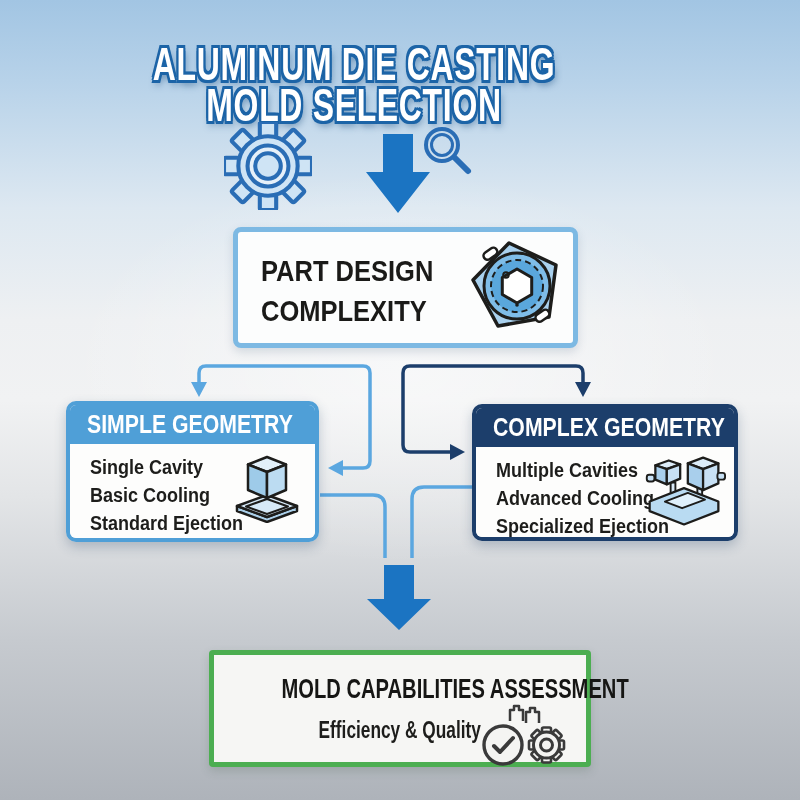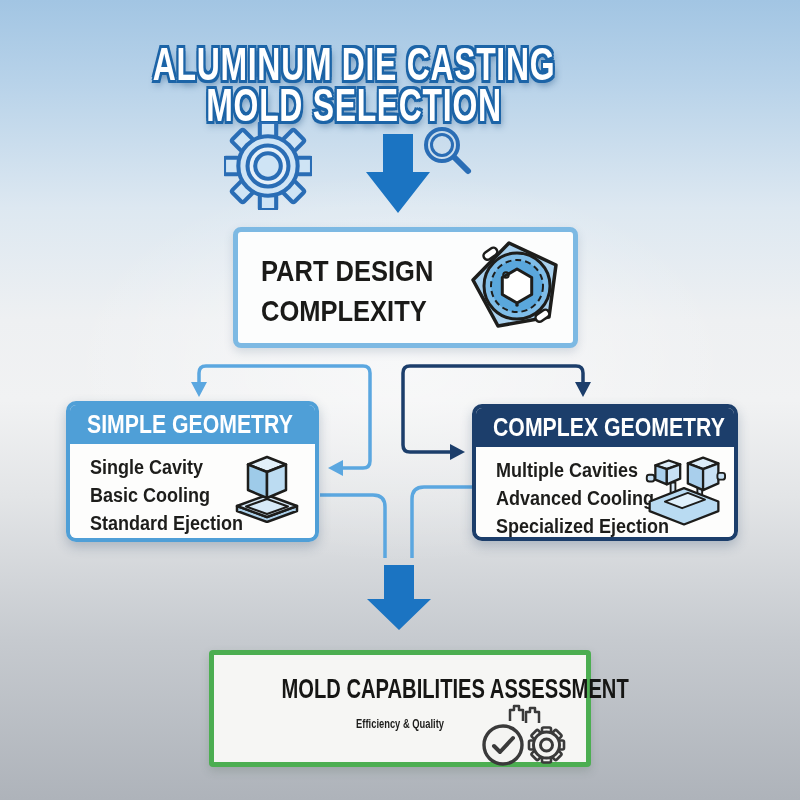--- a/index.html
+++ b/index.html
@@ -38,21 +38,21 @@
   .branch-item{font-size:20px;font-weight:bold;color:#1d1d1b;line-height:28px;
     transform:scaleX(.9);transform-origin:left center;white-space:nowrap;}
   .branch .side-icon{position:absolute;}
   .branch.simple .side-icon{right:10px;top:3px;}
   .branch.complex .side-icon{right:8px;top:4px;}
   
   .assessment{position:absolute;left:209px;top:637px;width:382px;height:117px;box-sizing:border-box;
     background:#f6f6f4;border:5px solid #4cae51;border-radius:4px;box-shadow:0 4px 10px rgba(60,90,70,.2);margin-top:13px;}
   .assessment-title{margin-top:18px;text-align:center;font-size:28px;font-weight:bold;color:#161614;}
   .assessment-title span{display:inline-block;transform:scaleX(.72);transform-origin:center;white-space:nowrap;}
-  .assessment-sub{margin-top:11px;text-align:center;font-size:13px;font-weight:bold;color:#1d1d1b;}
+  .assessment-sub{margin-top:11px;text-align:center;font-size:24px;font-weight:bold;color:#1d1d1b;}
   .assessment-sub span{display:inline-block;transform:scaleX(.72);transform-origin:center;white-space:nowrap;}
   .assessment .quality-icons{position:absolute;right:6px;top:48px;}
   
   .gear-top{position:absolute;left:224px;top:122px;}
   .magnifier-top{position:absolute;left:418px;top:124px;}
 </style>
 </head>
 <body>
 
 <div class="stage">

